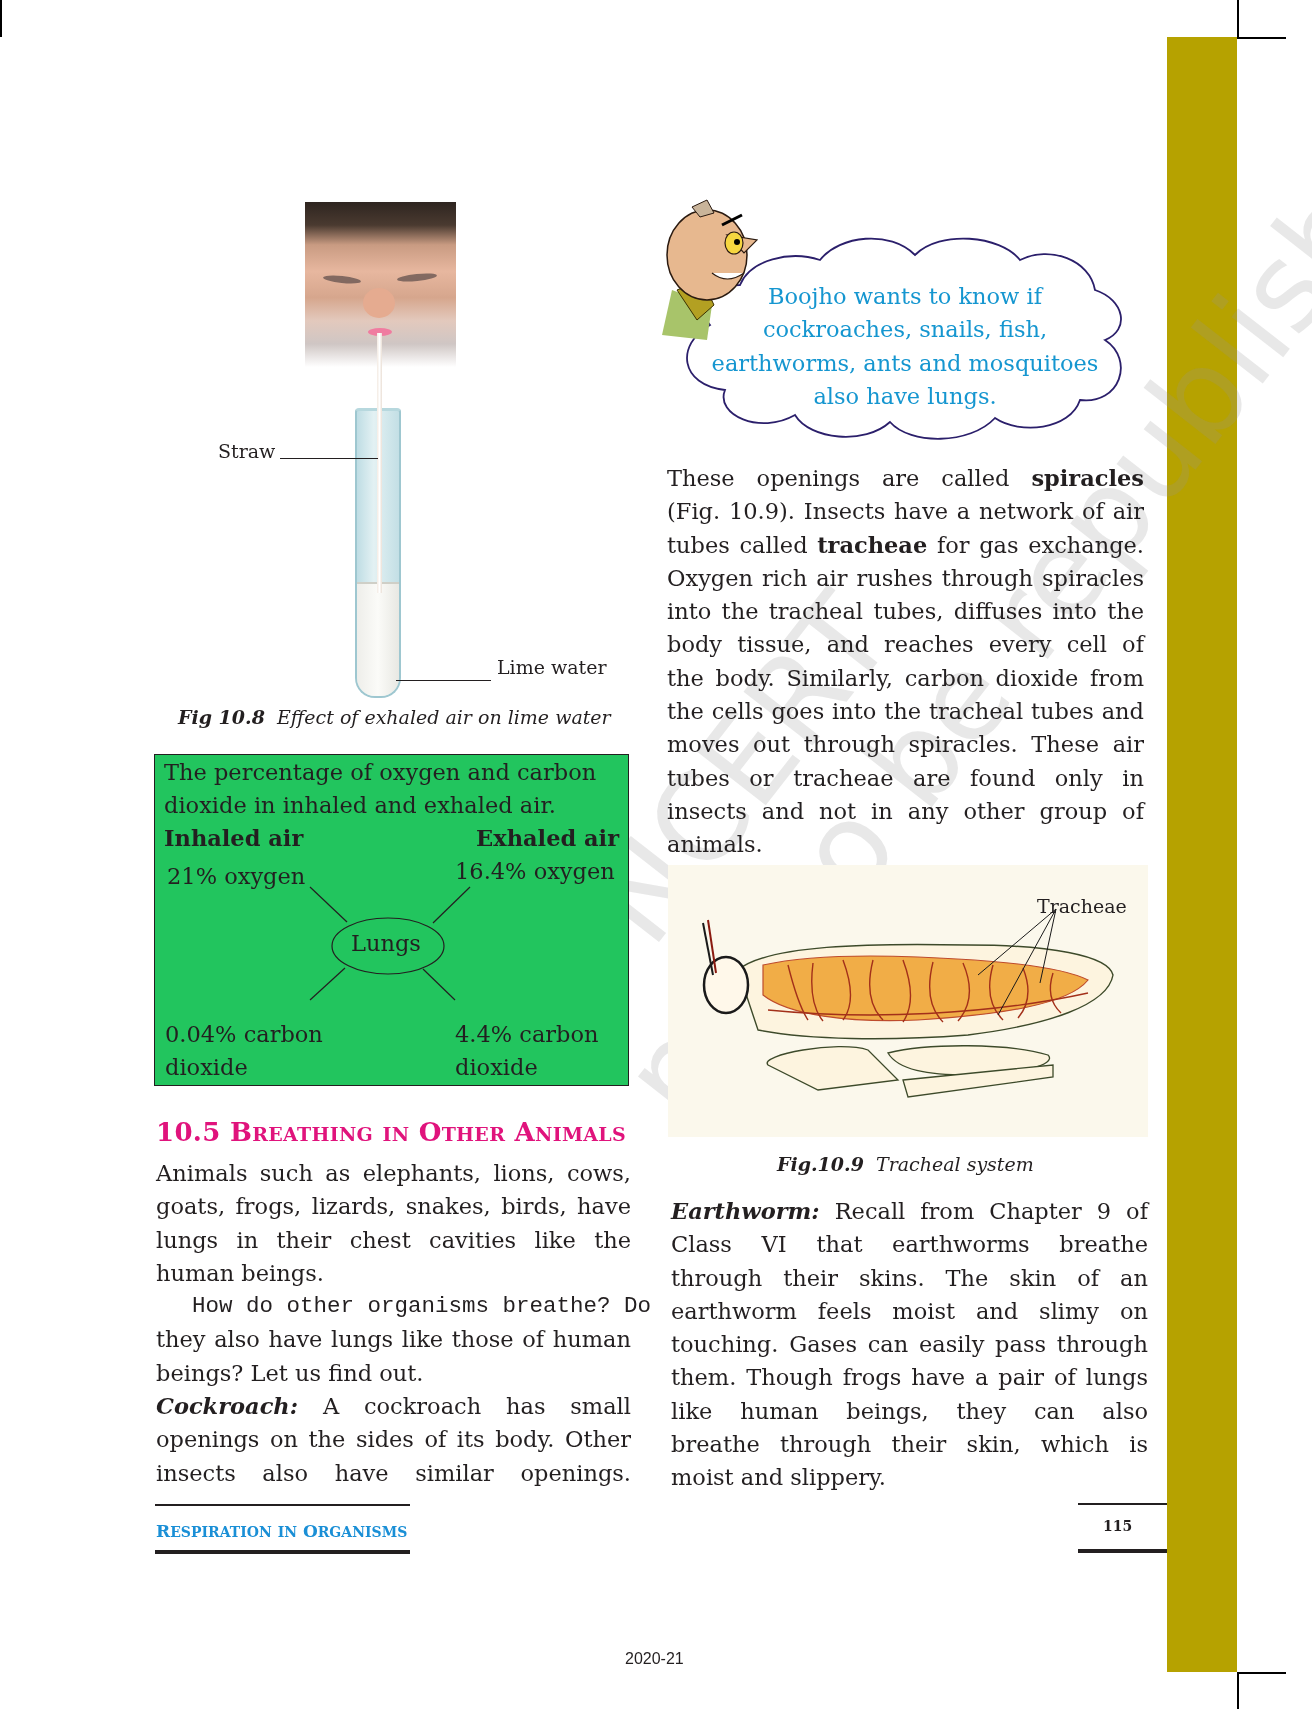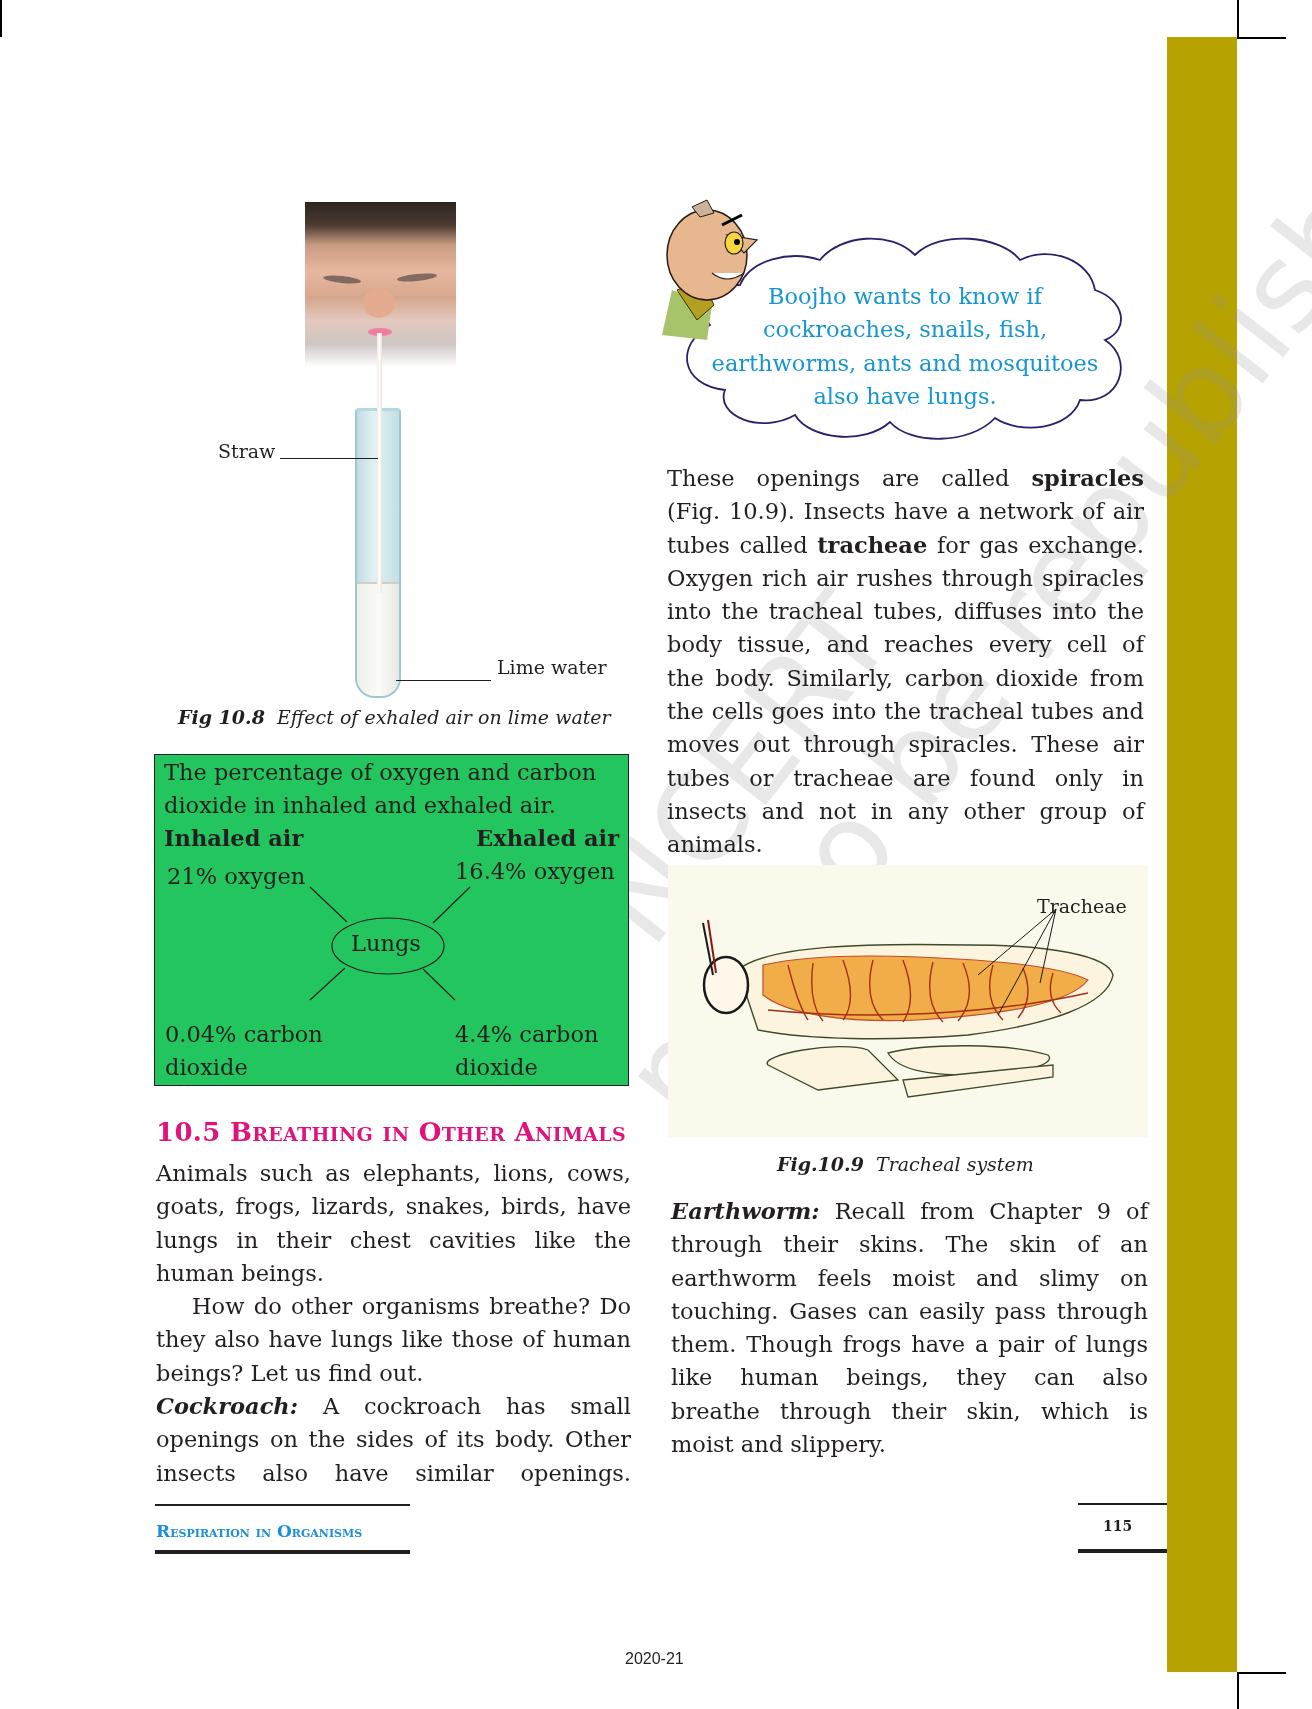--- a/index.html
+++ b/index.html
@@ -38,21 +38,21 @@
   .watermark { position:absolute; left:300px; top:560px; font-family:"DejaVu Sans", sans-serif; font-size:120px;
                color:rgba(150,150,150,0.22); transform:rotate(-52deg); transform-origin:left top; white-space:nowrap; pointer-events:none; line-height:1.1; }
   
   .section-heading { position:absolute; left:156px; top:1117px; color:#e0137c; font-weight:bold; font-size:26px; white-space:nowrap; letter-spacing:0.3px; }
   .section-heading .sc { font-size:19px; }
   .section-heading .cap { font-size:26px; }
   
   .bubble-text { position:absolute; left:680px; top:280px; width:450px; text-align:center; color:#1596d0; font-size:22.5px; line-height:33.3px; }
   
   .footer-title { position:absolute; left:156px; top:1521px; color:#1a8fd6; font-weight:bold; font-size:17px; white-space:nowrap; }
-  .footer-title .sc { font-size:11px; }
+  .footer-title .sc { font-size:14px; }
   .page-num { position:absolute; left:1103px; top:1518px; font-weight:bold; font-size:14px; }
   .year { position:absolute; left:625px; top:1650px; font-family:"Liberation Sans", sans-serif; font-size:16px; color:#231f20; }
 </style>
 </head>
 <body>
 
 <div class="crop" style="left:0;top:0;width:2px;height:37px;"></div>
 <div class="crop" style="left:1237px;top:0;width:1.5px;height:37px;"></div>
 <div class="crop" style="left:1237px;top:37px;width:49px;height:1.5px;"></div>
 <div class="crop" style="left:1237px;top:1672px;width:49px;height:1.5px;"></div>
@@ -113,21 +113,21 @@
   <span class="sc">IN</span>
   <span class="cap">O</span><span class="sc">THER</span>
   <span class="cap">A</span><span class="sc">NIMALS</span>
 </div>
 
 <div class="abs body-text" style="left:156px;top:1157px;width:475px;">
   <span class="line">Animals such as elephants, lions, cows,</span>
   <span class="line">goats, frogs, lizards, snakes, birds, have</span>
   <span class="line">lungs in their chest cavities like the</span>
   <span class="line left">human beings.</span>
-  <span class="line" style="padding-left:36px;">How do other organisms breathe? Do</span>
+  <span class="line" style="padding-left:36px;font-family:Liberation Mono, monospace;">How do other organisms breathe? Do</span>
   <span class="line">they also have lungs like those of human</span>
   <span class="line left">beings? Let us find out.</span>
   <span class="line"><span class="bi">Cockroach:</span> <span>A cockroach has small</span></span>
   <span class="line">openings on the sides of its body. Other</span>
   <span class="line">insects also have similar openings.</span>
 </div>
 
 <svg class="abs" style="left:650px;top:190px;" width="510" height="270">
   <path d="M60 135 C 40 110, 60 95, 90 95 C 100 70, 140 60, 170 70 C 190 45, 240 40, 265 65 C 290 40, 350 45, 370 70 C 400 55, 440 70, 445 100 C 475 110, 480 140, 455 150 C 485 170, 470 215, 430 210 C 420 240, 370 245, 345 228 C 320 255, 260 255, 240 232 C 215 255, 160 250, 145 225 C 110 245, 65 225, 75 200 C 30 195, 25 155, 60 135 Z" fill="#ffffff" stroke="#2b1f6b" stroke-width="1.8"></path>
 </svg>
@@ -195,20 +195,21 @@
   </svg>
   <div class="abs label" style="left:369px;top:30px;">Tracheae</div>
 </div>
 <div class="abs caption" style="left:777px;top:1153px;white-space:nowrap;">
   <span class="fig">Fig.10.9</span>&nbsp;
   <span>Tracheal system</span>
 </div>
 
 <div class="abs body-text" style="left:671px;top:1195px;width:477px;">
   <span class="line"><span class="bi">Earthworm:</span> <span>Recall from Chapter 9 of</span></span>
+  <span class="line">Class VI that earthworms breathe</span>
   <span class="line">through their skins. The skin of an</span>
   <span class="line">earthworm feels moist and slimy on</span>
   <span class="line">touching. Gases can easily pass through</span>
   <span class="line">them. Though frogs have a pair of lungs</span>
   <span class="line">like human beings, they can also</span>
   <span class="line">breathe through their skin, which is</span>
   <span class="line left">moist and slippery.</span>
 </div>
 
 <div class="abs" style="left:155px;top:1504px;width:255px;height:2px;background:#231f20;"></div>

